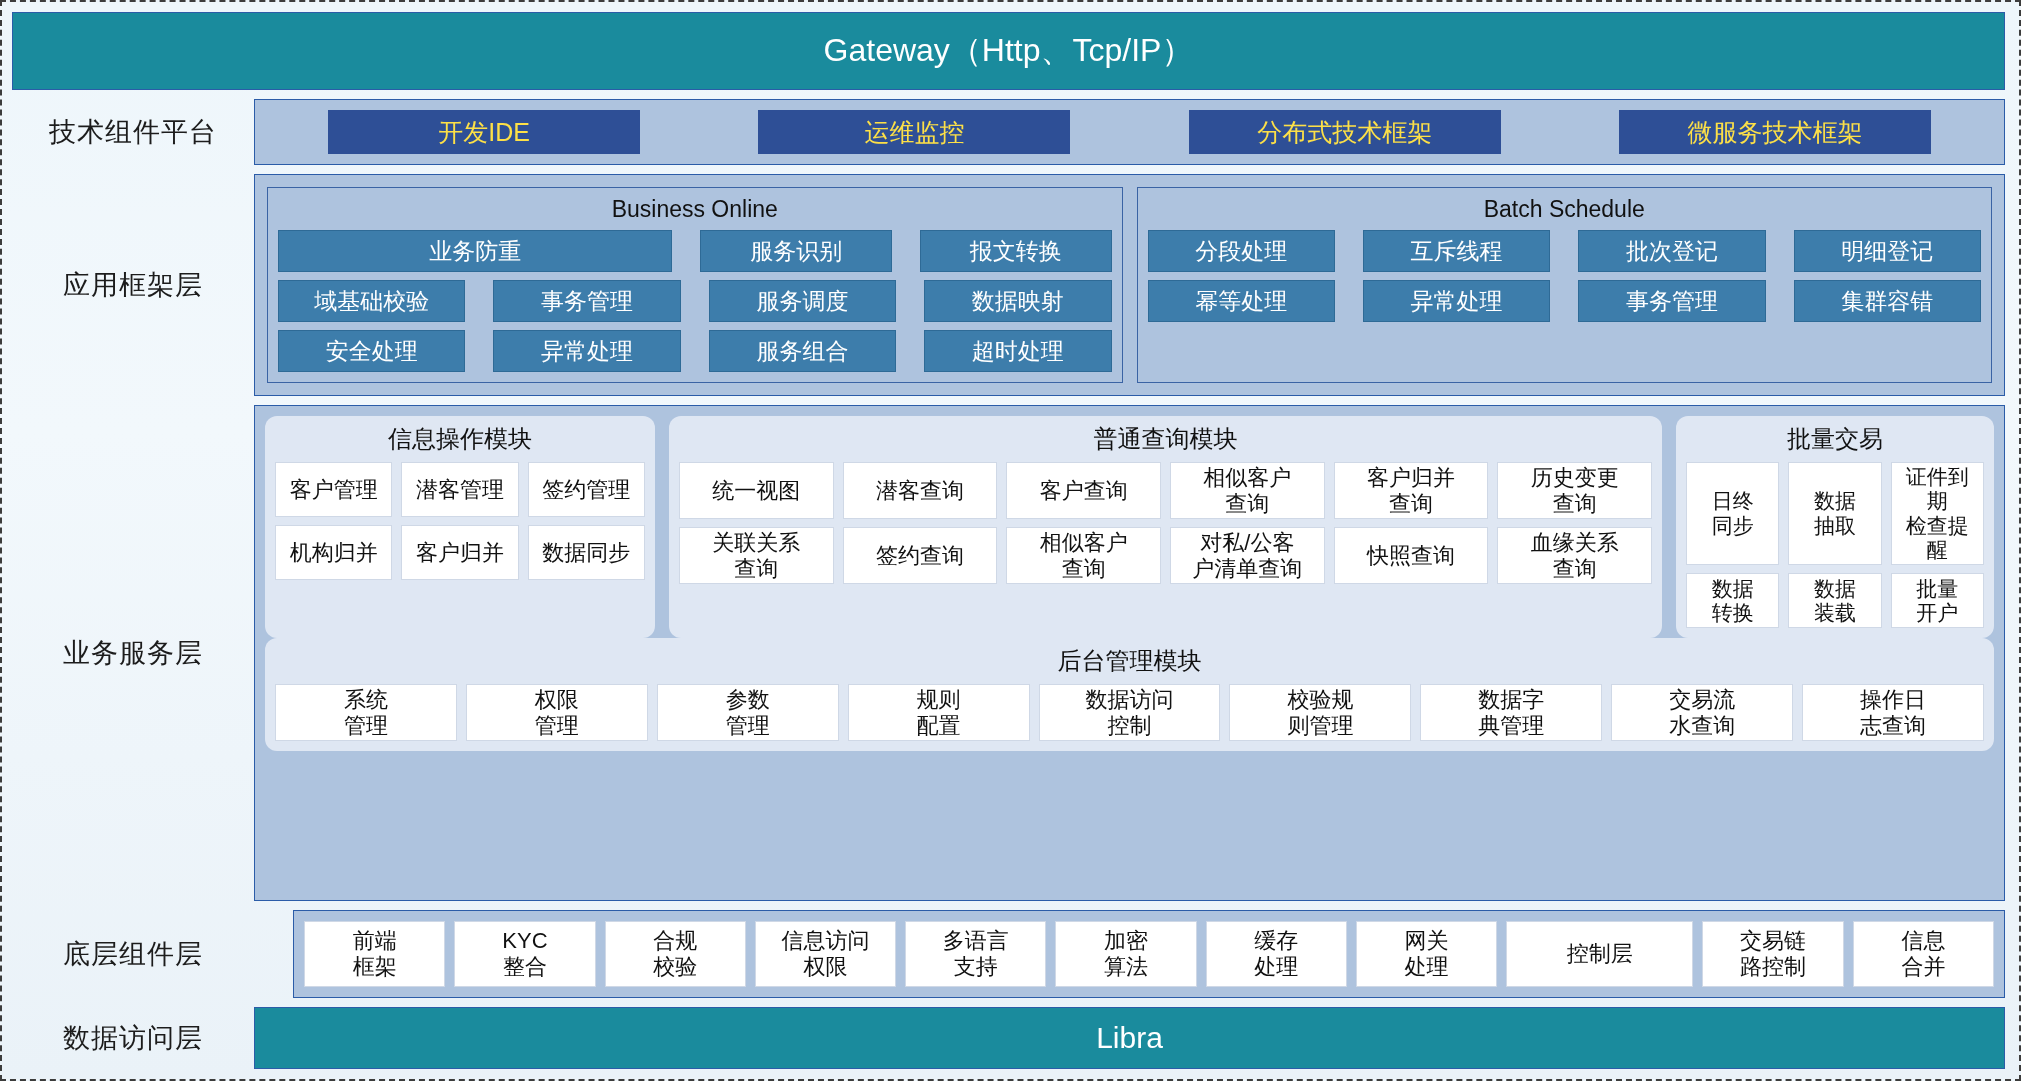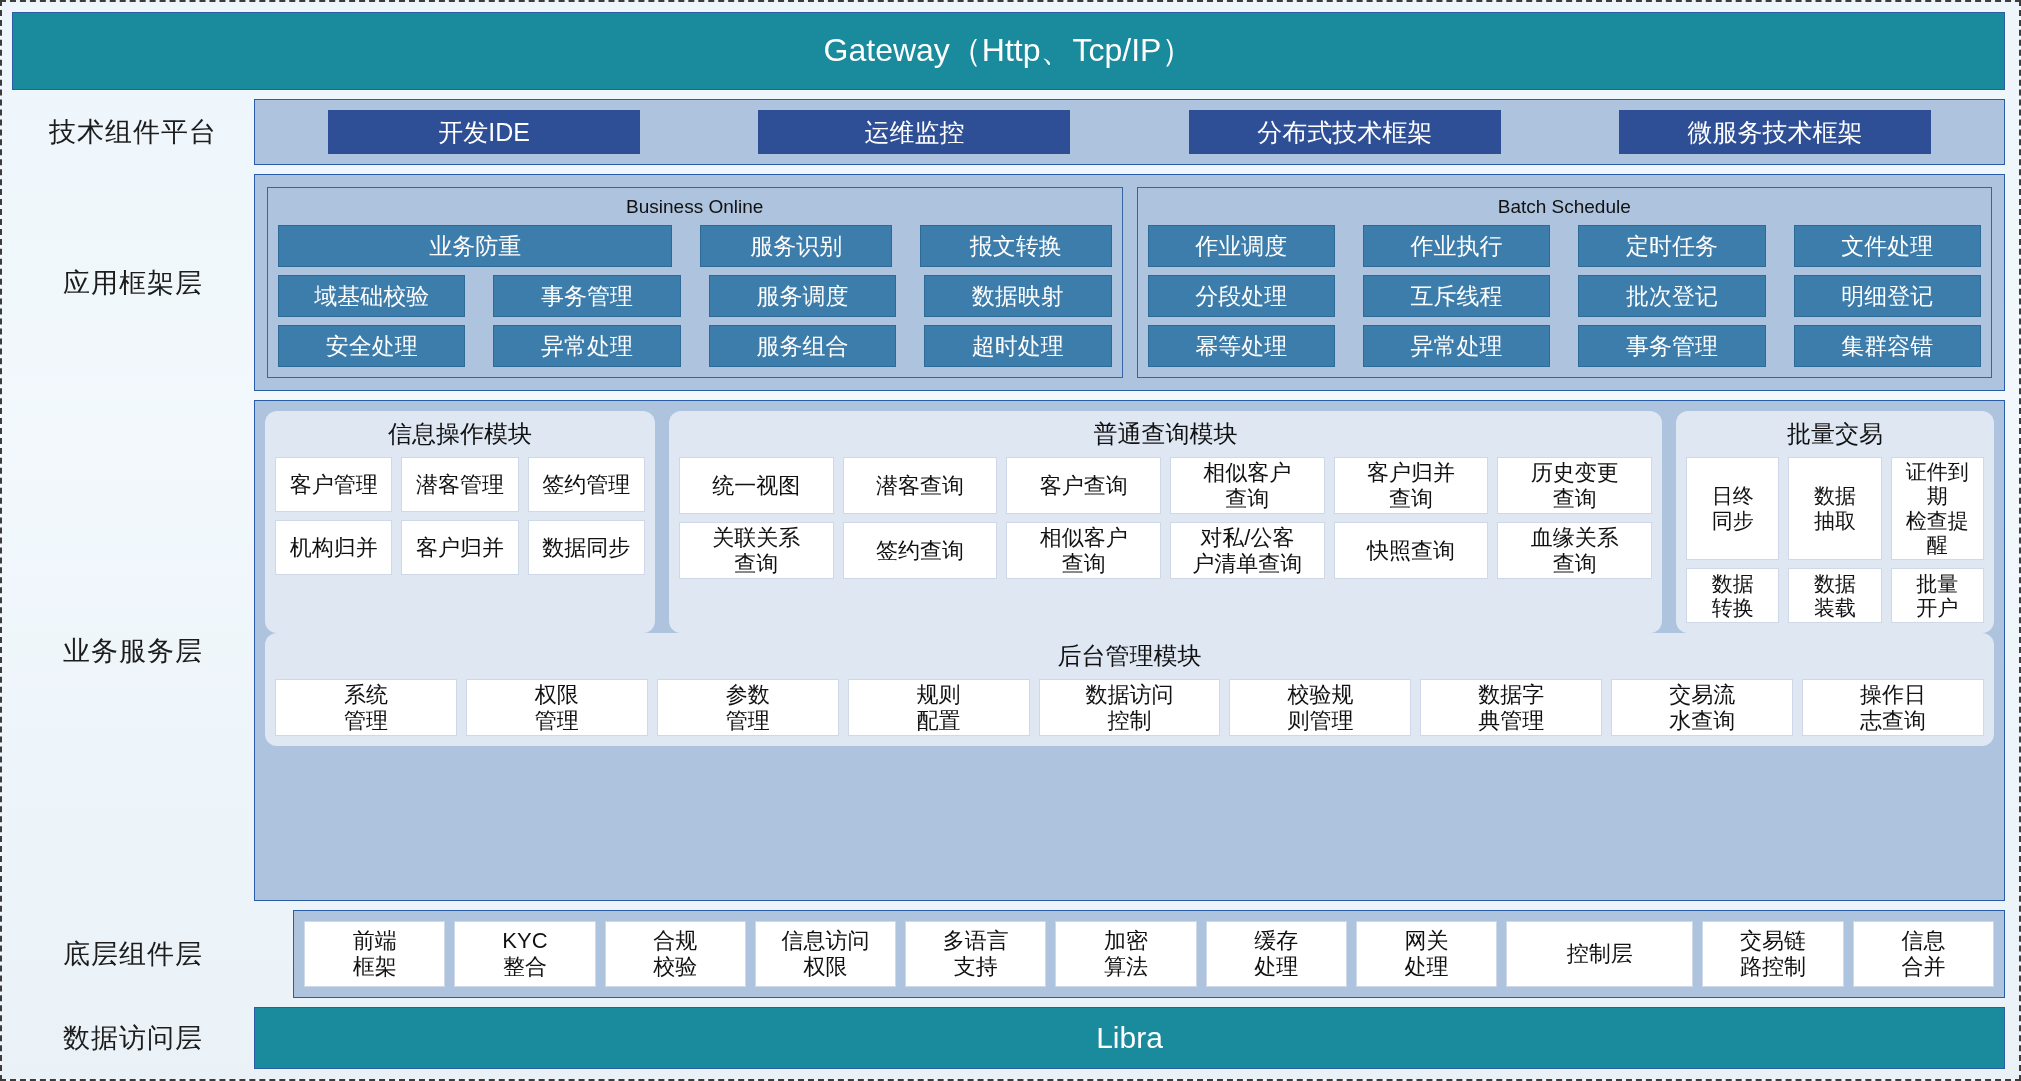--- a/index.html
+++ b/index.html
@@ -55,21 +55,21 @@
     background: #aec3de;
     border: 1px solid #2b5ca8;
     display: flex;
     align-items: center;
     justify-content: space-around;
     padding: 0 14px;
     height: 66px;
   }
   .tech-chip {
     background: #2e4f96;
-    color: #ffffff;
+    color: #fde047;
     font-size: 25px;
     height: 44px;
     min-width: 312px;
     display: flex;
     align-items: center;
     justify-content: center;
   }
 
   
   .appframe-band {
@@ -83,21 +83,21 @@
   .framegroup {
     flex: 1;
     background: #aec3de;
     border: 1.5px solid #3a63a4;
     padding: 6px 10px 10px 10px;
     display: flex;
     flex-direction: column;
   }
   .framegroup-title {
     text-align: center;
-    font-size: 19px;
+    font-size: 23px;
     color: #111;
     padding: 2px 0 7px 0;
   }
   .frame-rows { display: flex; flex-direction: column; gap: 8px; }
   .frame-row { display: flex; gap: 28px; }
   .chip {
     background: #3d7dab;
     border: 1px solid #2e6a96;
     color: #ffffff;
     font-size: 23px;
@@ -237,26 +237,20 @@
                 <div class="chip">异常处理</div>
                 <div class="chip">服务组合</div>
                 <div class="chip">超时处理</div>
               </div>
             </div>
           </div>
 
           <div class="framegroup">
             <div class="framegroup-title">Batch Schedule</div>
             <div class="frame-rows">
-              <div class="frame-row">
-                <div class="chip">作业调度</div>
-                <div class="chip">作业执行</div>
-                <div class="chip">定时任务</div>
-                <div class="chip">文件处理</div>
-              </div>
               <div class="frame-row">
                 <div class="chip">分段处理</div>
                 <div class="chip">互斥线程</div>
                 <div class="chip">批次登记</div>
                 <div class="chip">明细登记</div>
               </div>
               <div class="frame-row">
                 <div class="chip">幂等处理</div>
                 <div class="chip">异常处理</div>
                 <div class="chip">事务管理</div>

